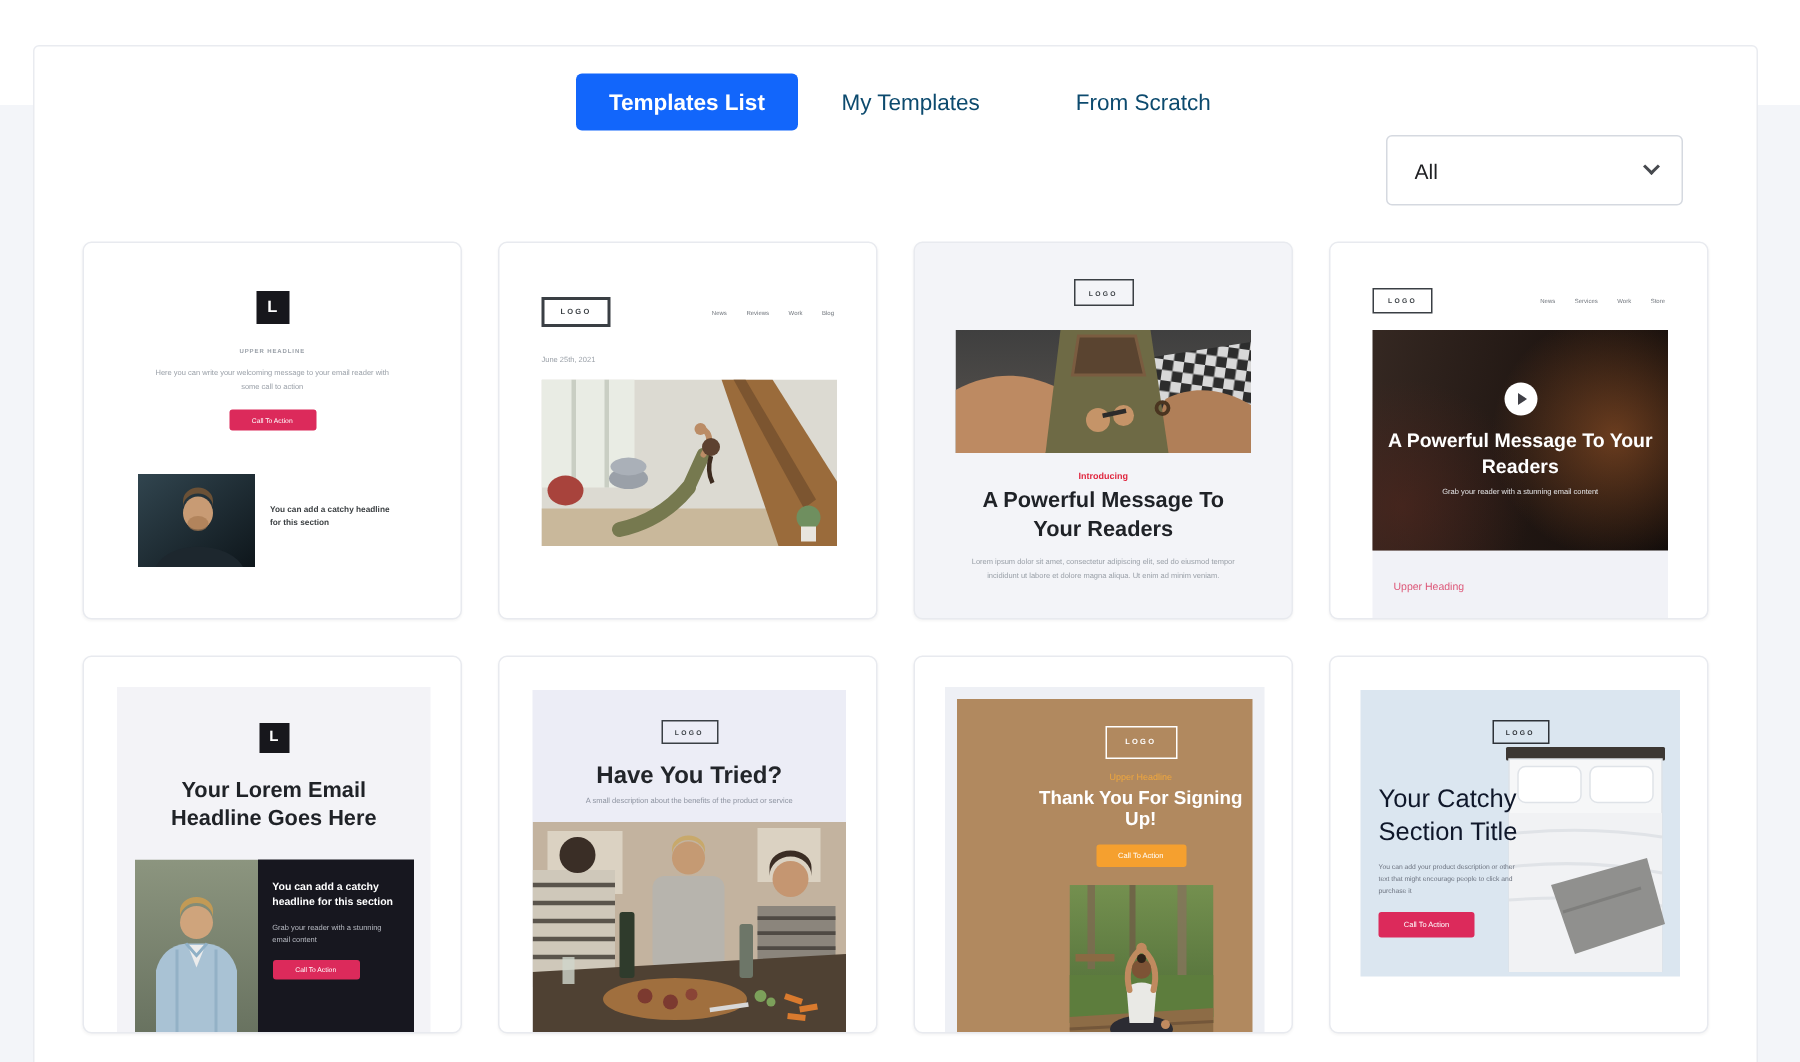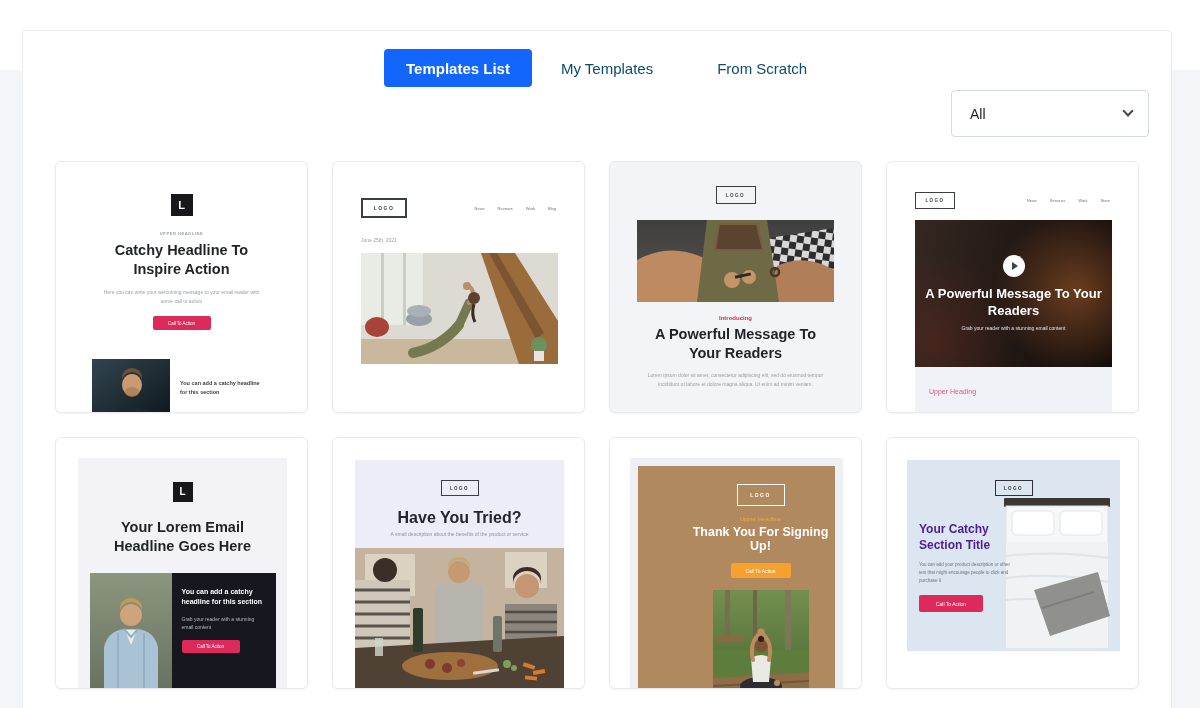--- a/index.html
+++ b/index.html
@@ -14,21 +14,21 @@
   
   .tabs { position:absolute; left:361px; top:18px; display:flex; align-items:center; height:38px; }
   .tab-btn { height:38px; padding:0 22px; background:var(--accent-blue,#1266fb); color:#fff;
              font-weight:700; font-size:15px; border:none; border-radius:4px; cursor:pointer;
              font-family:inherit; }
   .tab-link { font-size:15px; color:#0c4a6e; background:none; border:none; cursor:pointer;
               padding:0 14px; margin-left:15px; font-family:inherit; }
   .tab-link.second { margin-left:36px; }
 
   
-  .filter-wrap { position:absolute; right:22px; top:59px; width:198px; height:47px; }
+  .filter-wrap { position:absolute; right:49px; top:59px; width:198px; height:47px; }
   .filter-wrap select { width:100%; height:100%; appearance:none; -webkit-appearance:none;
       border:1px solid #d5d9e0; border-radius:4px; background:#fff; padding:0 18px;
       font-size:14px; color:#202124; font-family:inherit; cursor:pointer; }
   .chev { position:absolute; right:17px; top:17px; width:8px; height:8px;
       border-right:2px solid #46494e; border-bottom:2px solid #46494e;
       transform:rotate(45deg); pointer-events:none; }
 
   
   .grid { position:absolute; left:32px; top:130px; display:grid;
           grid-template-columns:repeat(4,253px); gap:24px; }
@@ -118,21 +118,21 @@
   .c7-cta { margin-top:10px; width:60px; height:15px; font-size:5px; background:var(--cta-orange,#f5a02f);
       color:#fff; border:none; border-radius:2px; font-family:inherit; cursor:pointer; }
   .c7-img { margin:12px auto 0; width:96px; height:112px; }
 
   
   .c8-inner { position:absolute; left:20px; top:22px; width:213px; height:191px;
       background:var(--blue-bg,#dbe6f0); overflow:hidden; }
   .c8-inner .logo-box { width:38px; height:16px; margin:20px auto 0; border:1.5px solid #2e3238;
       color:#2e3238; font-size:4.5px; }
   .c8-left { position:absolute; left:12px; top:62px; width:94px; text-align:left; }
-  .c8-head { font-size:12px; font-weight:700; color:#4c1d95; line-height:1.3; }
+  .c8-head { font-size:17px; font-weight:400; color:#0f172a; line-height:1.3; }
   .c8-body { margin-top:8px; font-size:4.5px; color:#6d7480; line-height:1.8; }
   .c8-cta { margin-top:10px; width:64px; height:17px; font-size:5px; }
   .c8-img { position:absolute; right:4px; top:36px; width:118px; height:152px; }
 </style>
 </head>
 <body>
 
 <div class="topbar"></div>
 
 <div class="panel">
@@ -148,21 +148,20 @@
       <option>All</option>
     </select>
     <span class="chev"></span>
   </div>
 
   <div class="grid">
 
     <div class="card c1">
       <div class="logo-sq">L</div>
       <div class="c1-upper">UPPER HEADLINE</div>
-      <div class="c1-head">Catchy Headline To Inspire Action</div>
       <div class="c1-body">Here you can write your welcoming message to your email reader with some call to action</div>
       <button class="cta-pink c1-cta">Call To Action</button>
       <div class="c1-row">
         <div class="c1-img">
           <svg width="78" height="62" viewBox="0 0 78 62" preserveAspectRatio="none">
             <defs>
                 <linearGradient id="g1" x1="0" y1="0" x2="1" y2="1">
               <stop offset="0" stop-color="#31454f"></stop>
                   <stop offset="1" stop-color="#0e161b"></stop>
             </linearGradient>

